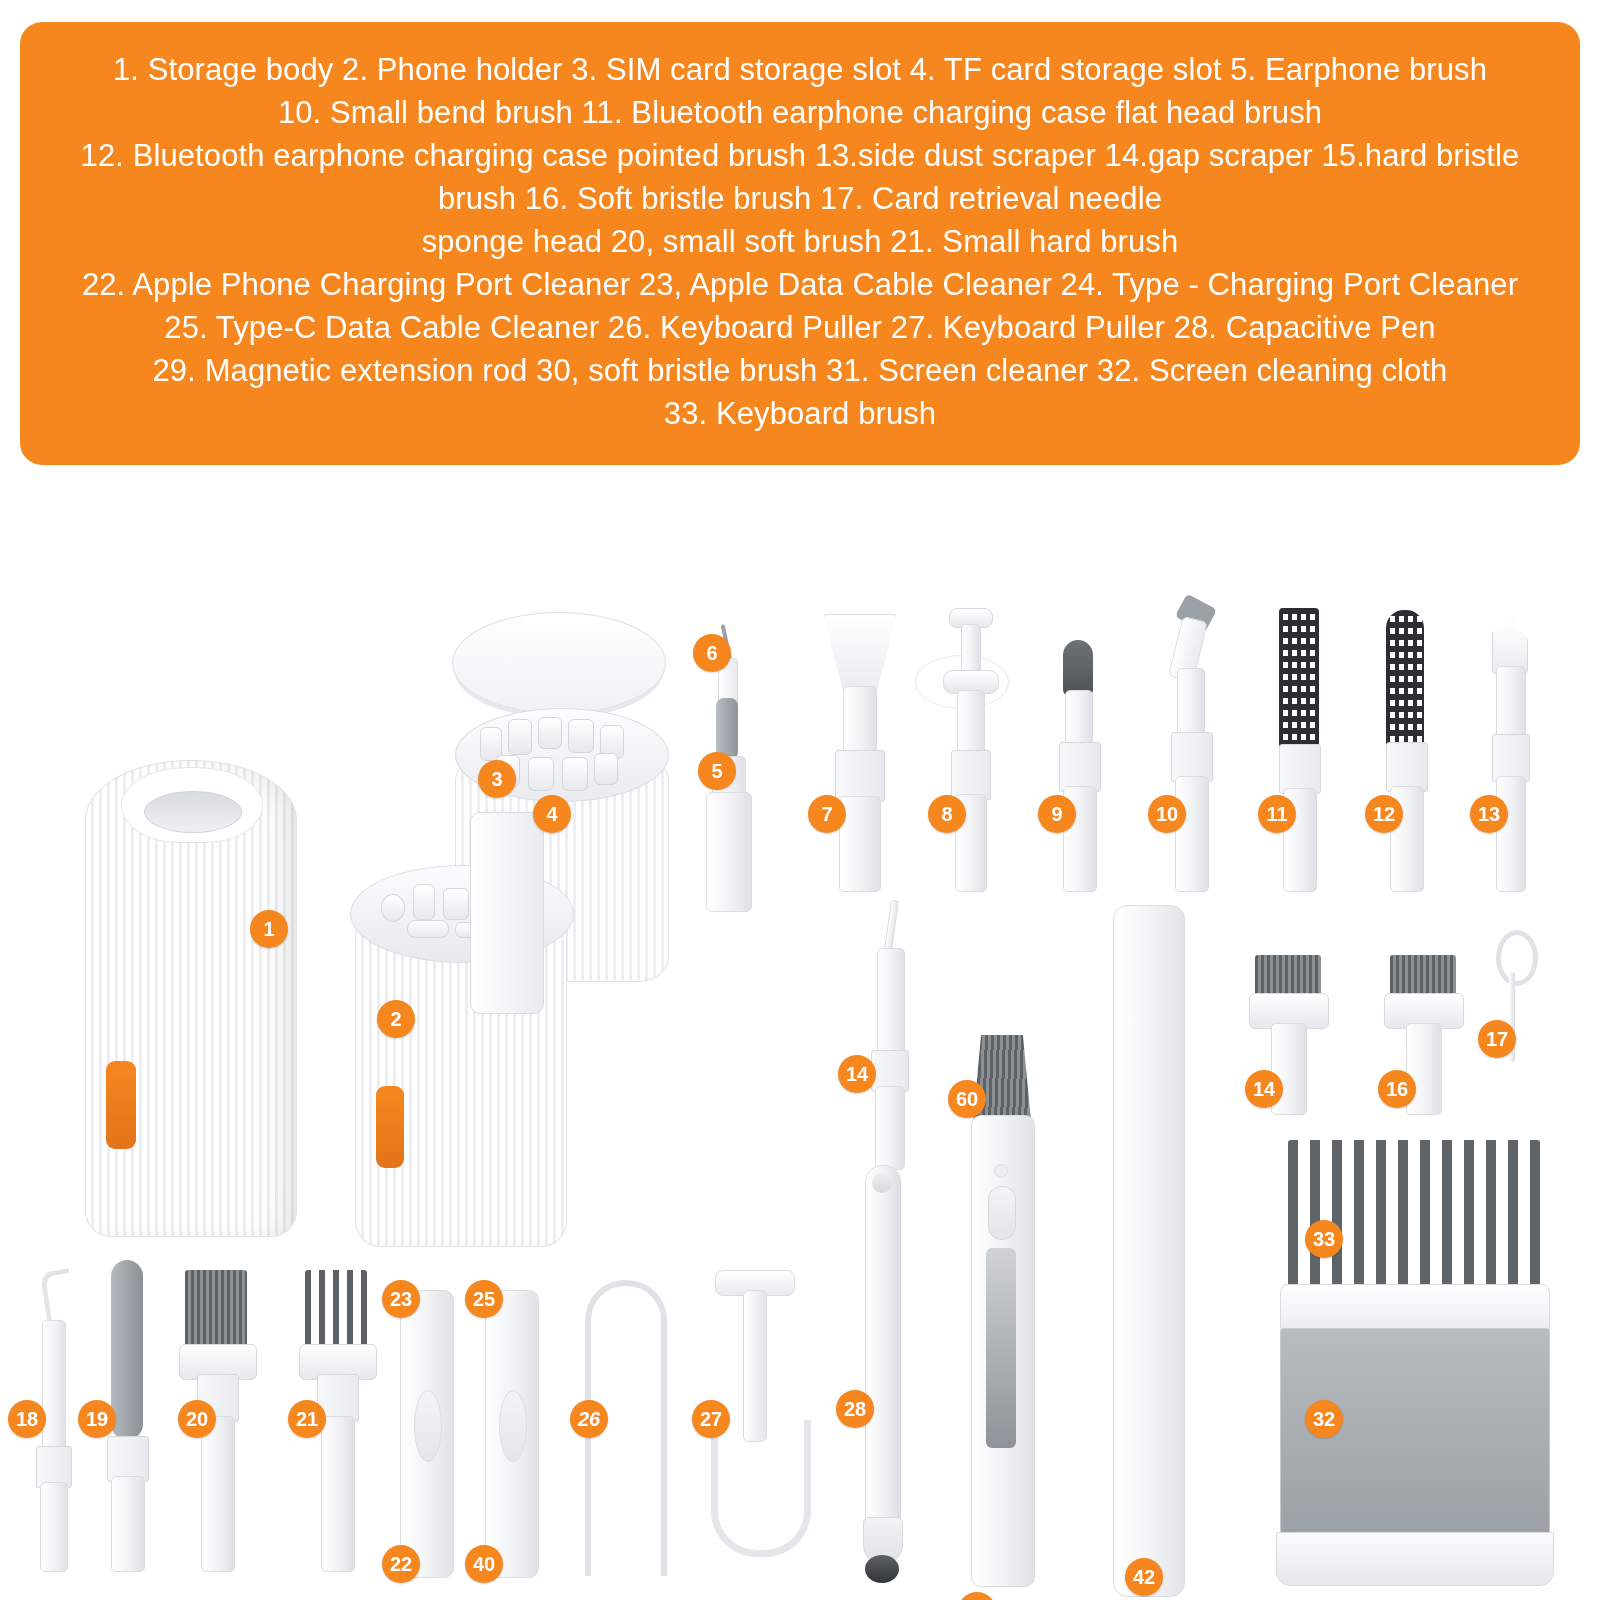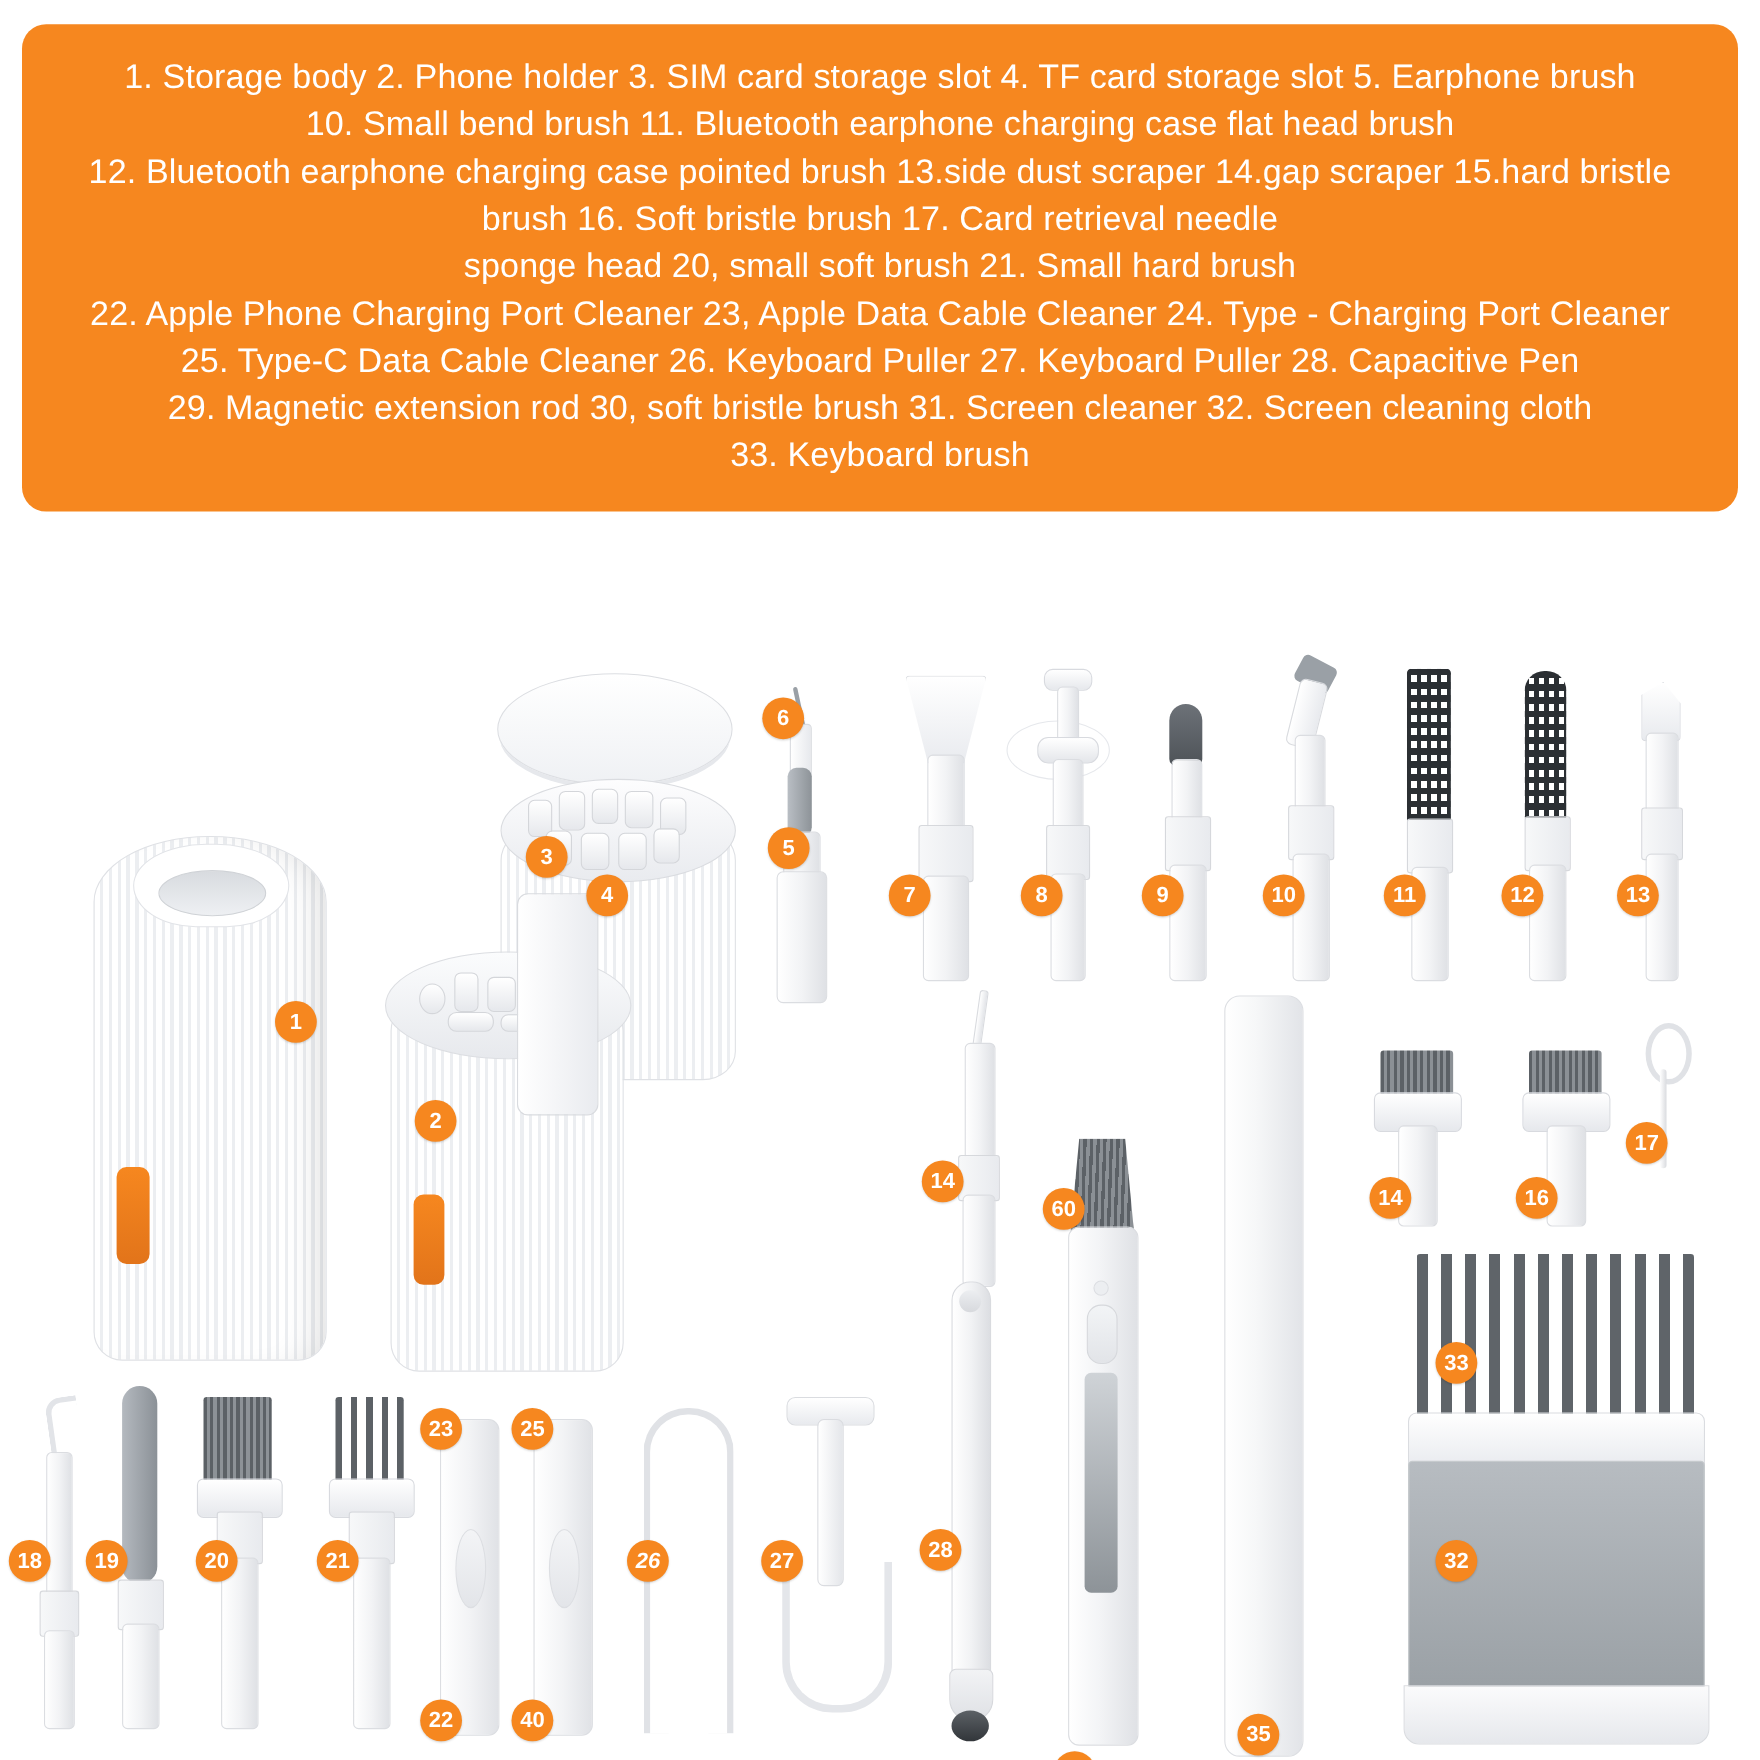--- a/index.html
+++ b/index.html
@@ -322,21 +322,21 @@
       <div style="position:absolute; left:16px; top:70px; width:26px; height:52px; border-radius:13px; background:linear-gradient(180deg,#f2f4f6,#e2e4e8); border:1px solid #d6d8dc;"></div>
       <div style="position:absolute; left:14px; top:132px; width:30px; height:200px; border-radius:6px; background:linear-gradient(180deg,#cfd3d7,#8d9398);"></div>
     </div>
   </div>
   <div class="badge" style="left:948px; top:500px;">60</div>
   <div class="badge" style="left:958px; top:1012px;text-align:center;">29</div>
 
   <div class="part" style="left:1105px; top:325px; width:86px; height:690px;">
     <div style="position:absolute; left:8px; top:0; width:70px; height:690px; background:linear-gradient(90deg,#ffffff 0%,#f6f7f8 40%,#e2e4e8 100%); border:1px solid #dcdee2; border-radius:14px;"></div>
   </div>
-  <div class="badge" style="left:1125px; top:978px;">35</div>
+  <div class="badge" style="left:1125px; top:978px;">42</div>
 
   <div class="part" style="left:845px; top:585px; width:70px; height:430px;">
     <div style="position:absolute; left:20px; top:0; width:34px; height:360px; background:linear-gradient(90deg,#ffffff,#f1f2f4 50%,#dcdee2); border:1px solid #d9dbdf; border-radius:17px 17px 6px 6px;"></div>
     <div style="position:absolute; left:27px; top:8px; width:20px; height:20px; border-radius:50%; background:linear-gradient(180deg,#eceef1,#d7d9dd);"></div>
     <div style="position:absolute; left:18px; top:352px; width:38px; height:46px; background:linear-gradient(180deg,#f2f3f5,#dfe1e5); border:1px solid #d6d8dc; border-radius:6px 6px 20px 20px;"></div>
     <div style="position:absolute; left:20px; top:390px; width:34px; height:28px; border-radius:50%; background:linear-gradient(180deg,#5c6166,#32363a);"></div>
   </div>
   <div class="badge" style="left:836px; top:810px;">28</div>
 
   <div class="part" style="left:1280px; top:560px; width:280px; height:450px;">

